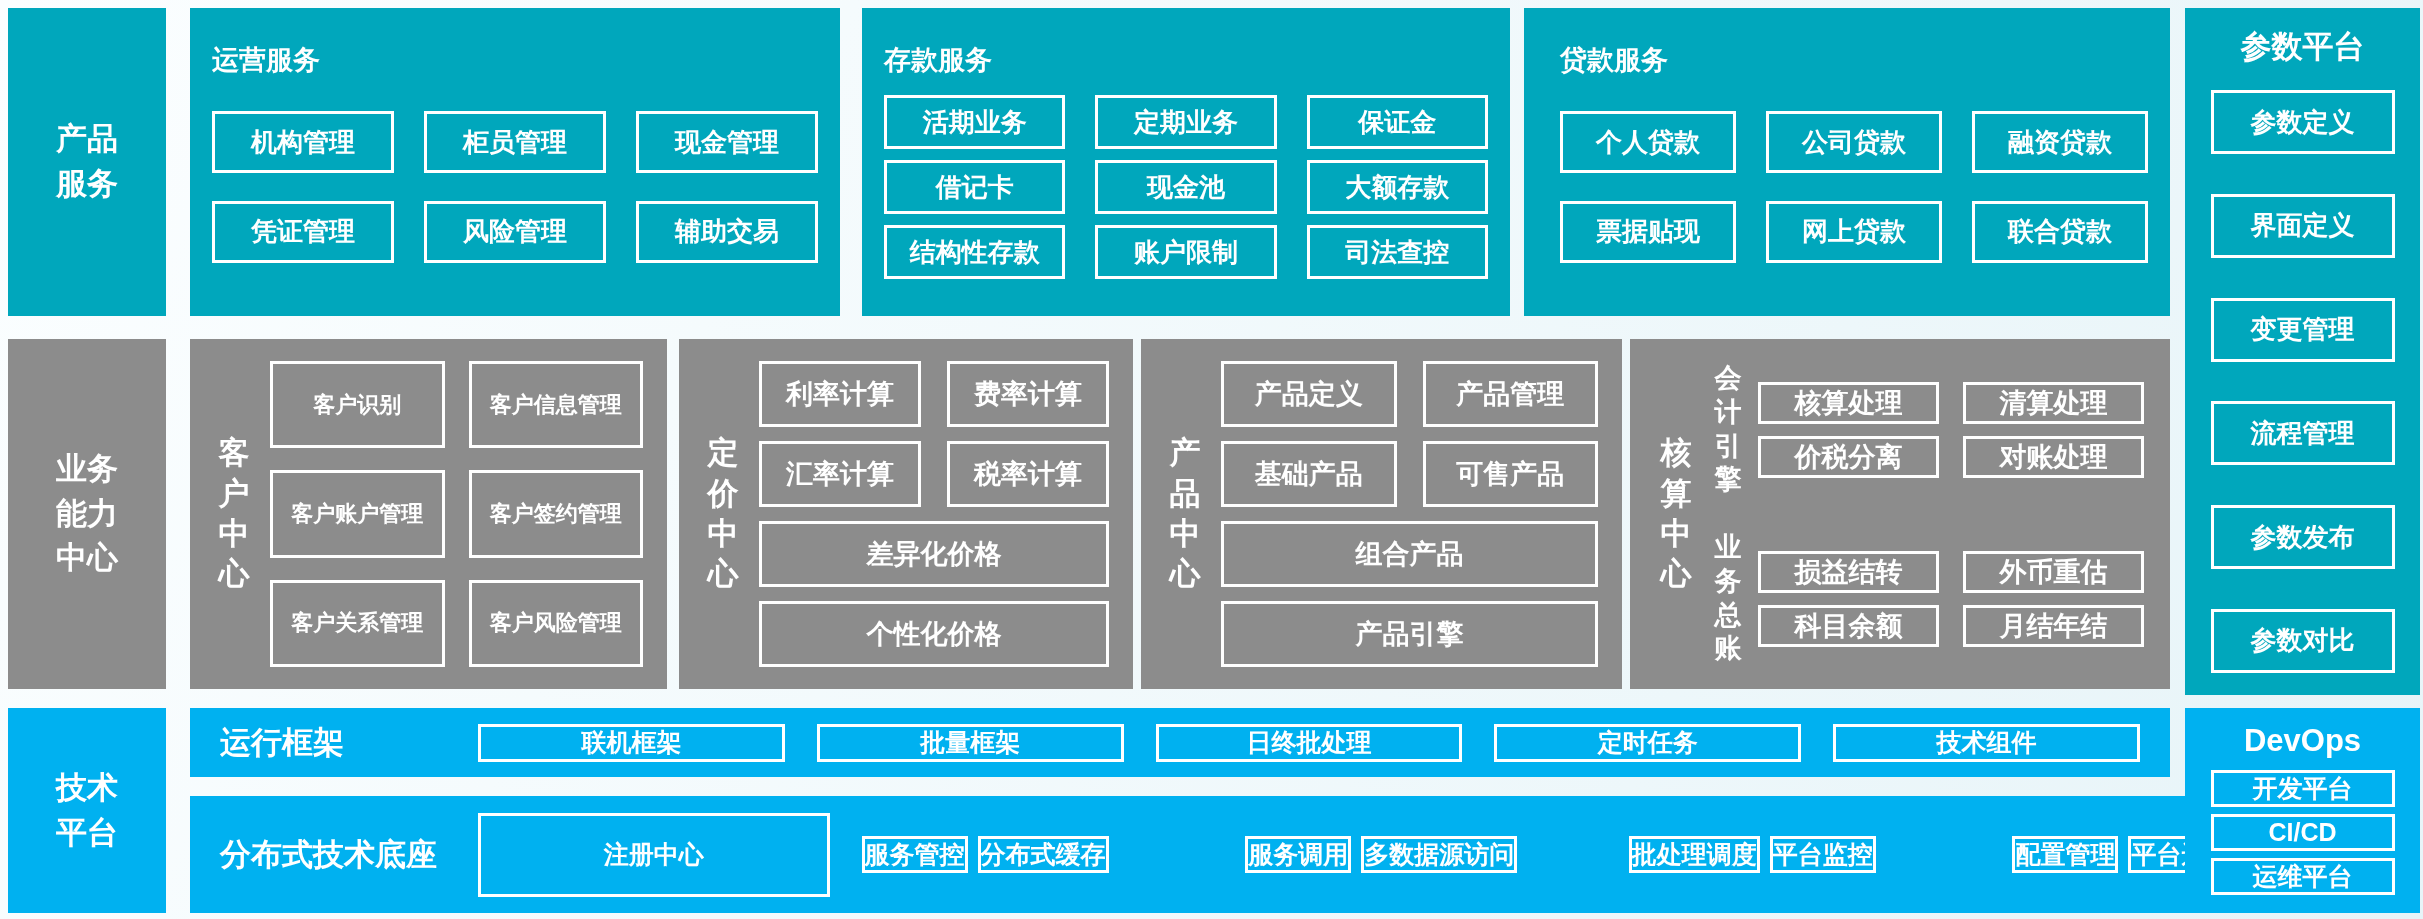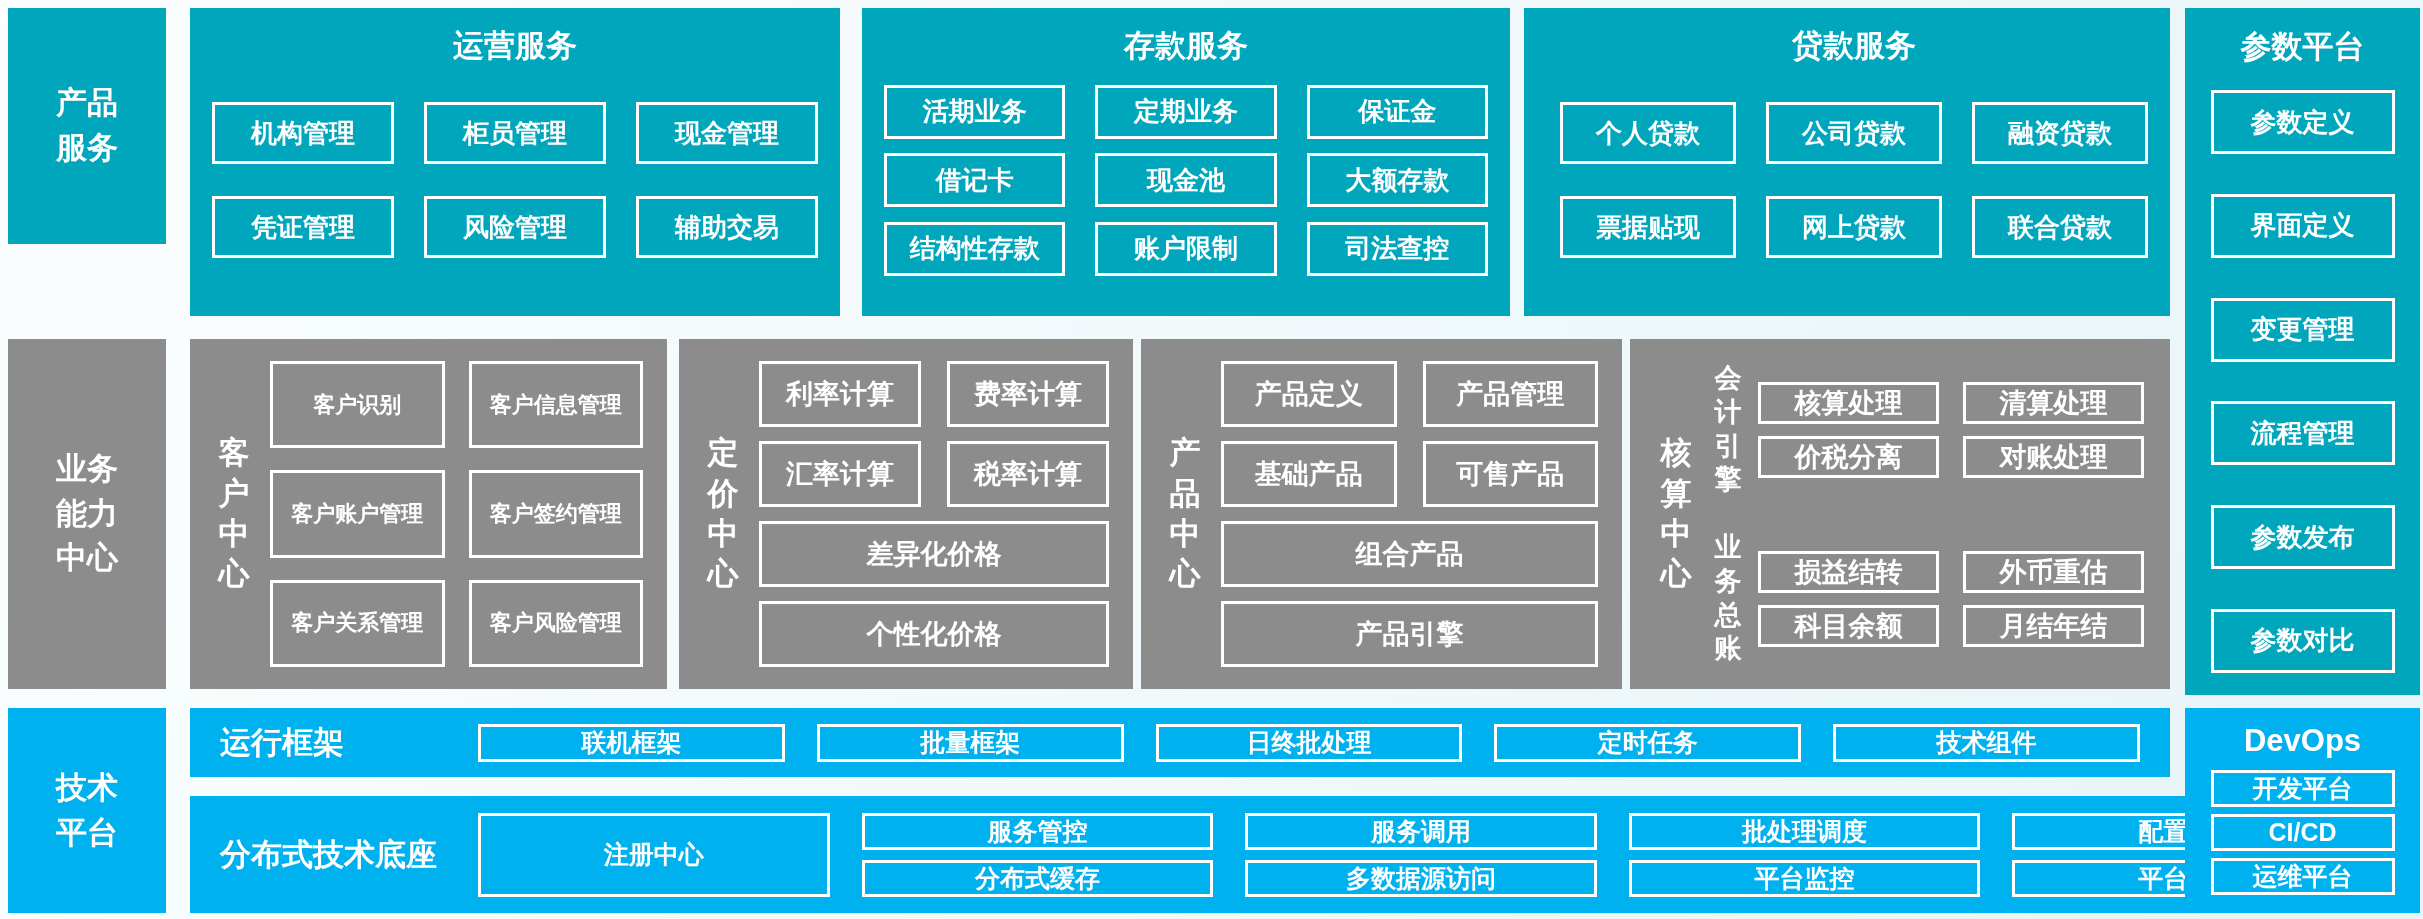--- a/index.html
+++ b/index.html
@@ -17,27 +17,27 @@
   .box{
     border:3px solid var(--box_border);
     display:flex;align-items:center;justify-content:center;
     font-size:26px;font-weight:700;text-align:center;
     box-sizing:border-box;white-space:nowrap;
   }
 
   
   .rail{display:flex;align-items:center;justify-content:center;text-align:center;
         font-size:31px;line-height:1.45;white-space:pre-line;}
-  #rail-product{left:8px;top:8px;width:158px;height:236px;}
+  #rail-product{left:8px;top:8px;width:158px;height:308px;}
   #rail-capability{left:8px;top:339px;width:158px;height:350px;}
   #rail-tech{left:8px;top:708px;width:158px;height:205px;}
 
   
   .sec{display:flex;flex-direction:column;padding:14px 22px 26px;}
-  .sec-title{text-align:center;font-size:31px;height:48px;line-height:48px;flex:none;}
+  .sec-title{text-align:left;font-size:27px;height:48px;line-height:48px;flex:none;margin-top:14px;}
   .rows{flex:1;display:flex;flex-direction:column;justify-content:space-evenly;}
   .box-row{display:flex;gap:30px;}
   .box-row .box{flex:1;height:62px;}
   .rows-3 .box-row .box{height:54px;}
   #sec-operations{left:190px;top:8px;width:650px;height:308px;}
   #sec-deposit{left:862px;top:8px;width:648px;height:308px;}
   #sec-loan{left:1524px;top:8px;width:646px;height:308px;padding-left:36px;}
 
   
   .gsec{display:flex;align-items:stretch;padding:22px 24px;gap:16px;}
@@ -61,21 +61,21 @@
 
   
   #row-runtime{left:190px;top:708px;width:1980px;height:69px;
                display:flex;align-items:center;padding:0 30px;gap:20px;}
   .row-label{flex:none;width:238px;font-size:31px;}
   .grid5{flex:1;display:grid;grid-template-columns:repeat(5,1fr);gap:32px;align-items:center;}
   #row-runtime .box{height:38px;font-size:25px;}
   #row-distributed{left:190px;top:796px;width:2204px;height:117px;
                    display:flex;align-items:center;padding:0 30px;gap:20px;}
   .registry{height:84px;font-size:25px;}
-  .pair{display:flex;flex-direction:column;gap:10px;}
+  .pair{display:flex;flex-direction:row;gap:10px;}
   .pair .box{height:37px;font-size:25px;}
 
   
   #col-parameter{left:2185px;top:8px;width:235px;height:687px;
                  display:flex;flex-direction:column;align-items:center;padding:16px 0 22px;}
   .col-title{font-size:31px;height:46px;line-height:46px;flex:none;text-align:center;}
   .col-list{flex:1;width:184px;display:flex;flex-direction:column;
             justify-content:space-between;margin-top:20px;}
   #col-parameter .box{height:64px;width:100%;}
   #col-devops{left:2185px;top:708px;width:235px;height:205px;

